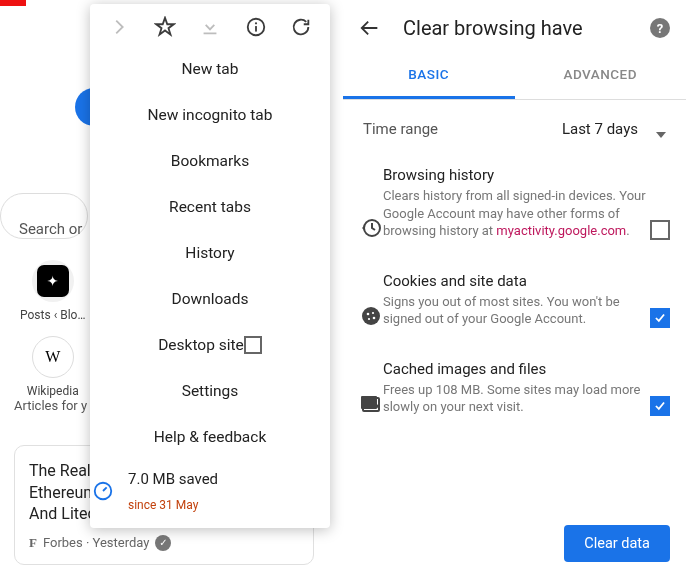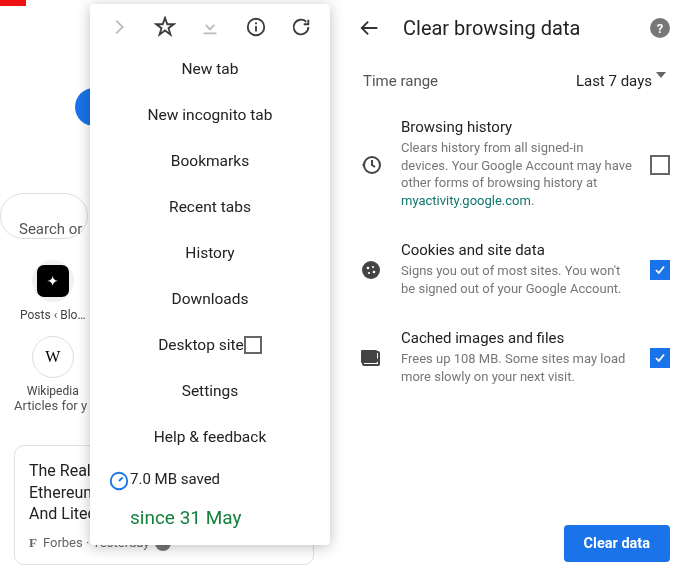--- a/index.html
+++ b/index.html
@@ -17,45 +17,45 @@
 .articles-hdr{position:absolute;top:398px;left:14px;font-size:13px;color:#555}
 .card{position:absolute;top:445px;left:14px;width:300px;height:120px;border:1px solid #e0e0e0;border-radius:10px;padding:14px;background:#fff}
 .card-title{font-size:16px;color:#222;line-height:1.35}
 .card-src{margin-top:10px;font-size:13px;color:#666;display:flex;align-items:center;gap:6px}
 .menu{position:absolute;top:4px;left:90px;width:240px;background:#fff;box-shadow:0 2px 14px rgba(0,0,0,.25);border-radius:4px;padding-bottom:10px;z-index:5}
 .menu-icons{display:flex;justify-content:space-between;padding:12px 18px 8px}
 .mi{width:22px;height:22px;display:flex;align-items:center;justify-content:center;color:#3c3c3c}
 .mi.dim{color:#bdbdbd}
 .menu-item{padding:14px 20px;font-size:15.5px;color:#222;display:flex;align-items:center;justify-content:center}
 .chk{width:18px;height:18px;border:2px solid #666}
-.saved{display:flex;align-items:flex-start;padding:10px 18px 6px}
+.saved{display:flex;align-items:center;gap:14px;padding:10px 2px 6px}
 .saved-icon{width:22px;height:22px;color:#1a73e8}
 .saved-txt1{font-size:15px;color:#222}
-.saved-txt2{font-size:19px;color:#15803d;margin-top:18px}
+.saved-txt2{font-size:12px;color:#c2410c;margin-top:10px}
 .hdr{display:flex;align-items:center;padding:16px 16px 12px;gap:22px}
 .back{width:22px;height:22px;color:#333}
 .hdr-title{font-size:20px;color:#222;flex:1}
 .help{width:20px;height:20px;border-radius:50%;background:#777;color:#fff;display:flex;align-items:center;justify-content:center;font-size:13px;font-weight:bold}
 .tabs{display:flex;border-bottom:1px solid #ddd}
 .tab{flex:1;text-align:center;padding:14px 0;font-size:13.5px;letter-spacing:.5px;font-weight:500}
 .tab.active{color:#1a73e8;border-bottom:3px solid #1a73e8}
 .tab.inactive{color:#888}
 .range{display:flex;justify-content:space-between;align-items:center;padding:20px 20px 14px;font-size:15px;color:#555}
-.range-val{color:#222;display:flex;align-items:flex-start;gap:4px}
+.range-val{color:#222;display:flex;align-items:flex-end;gap:18px}
 .arrow-dn{border-left:5px solid transparent;border-right:5px solid transparent;border-top:6px solid #666}
-.item{display:flex;padding:14px 16px 18px;gap:18px;align-items:center}
+.item{display:flex;padding:14px 16px 18px;align-items:flex-end}
 .item-icon{width:24px;height:24px;margin-top:2px;color:#444;flex-shrink:0;display:flex;align-items:center;justify-content:center}
 .item-body{flex:1}
 .item-title{font-size:15px;color:#222;margin-bottom:3px}
 .item-desc{font-size:13px;color:#777;line-height:1.35}
-.item-desc a{color:#0f766e;text-decoration:none}
+.item-desc a{color:#be185d;text-decoration:none}
 .item-chk{width:20px;height:20px;flex-shrink:0;margin-top:2px}
 .box-empty{border:2px solid #666}
 .box-checked{background:#1a73e8;display:flex;align-items:center;justify-content:center;color:#fff}
-.clear-btn{position:absolute;bottom:14px;right:16px;background:#1a73e8;color:#fff;border:none;padding:10px 20px;border-radius:4px;font-size:14.5px;font-weight:700}
+.clear-btn{position:absolute;bottom:14px;right:16px;background:#1a73e8;color:#fff;border:none;padding:10px 20px;border-radius:4px;font-size:14.5px;font-weight:400}
 svg{width:100%;height:100%;display:block}
 </style>
 </head>
 <body>
 
 <div class="left">
   <div class="red-bar"></div>
   <div class="omni"></div>
   <div class="search-pill">
       <span>Search or</span>
@@ -164,22 +164,26 @@
   </div>
 </div>
 
 <div class="right">
   <div class="hdr">
     <span class="back">
         <svg viewBox="0 0 24 24">
           <path fill="none" stroke="currentColor" stroke-width="2" d="M20 12H4m6-7l-7 7 7 7"></path>
         </svg>
       </span>
-    <div class="hdr-title">Clear browsing data</div>
+    <div class="hdr-title">Clear browsing have</div>
     <span class="help">?</span>
+  </div>
+  <div class="tabs">
+    <div class="tab active">BASIC</div>
+    <div class="tab inactive">ADVANCED</div>
   </div>
   <div class="range">
     <span>Time range</span>
     <span class="range-val">
         <span>Last 7 days</span>
         <span class="arrow-dn"></span>
       </span>
   </div>
 
   <div class="item">

